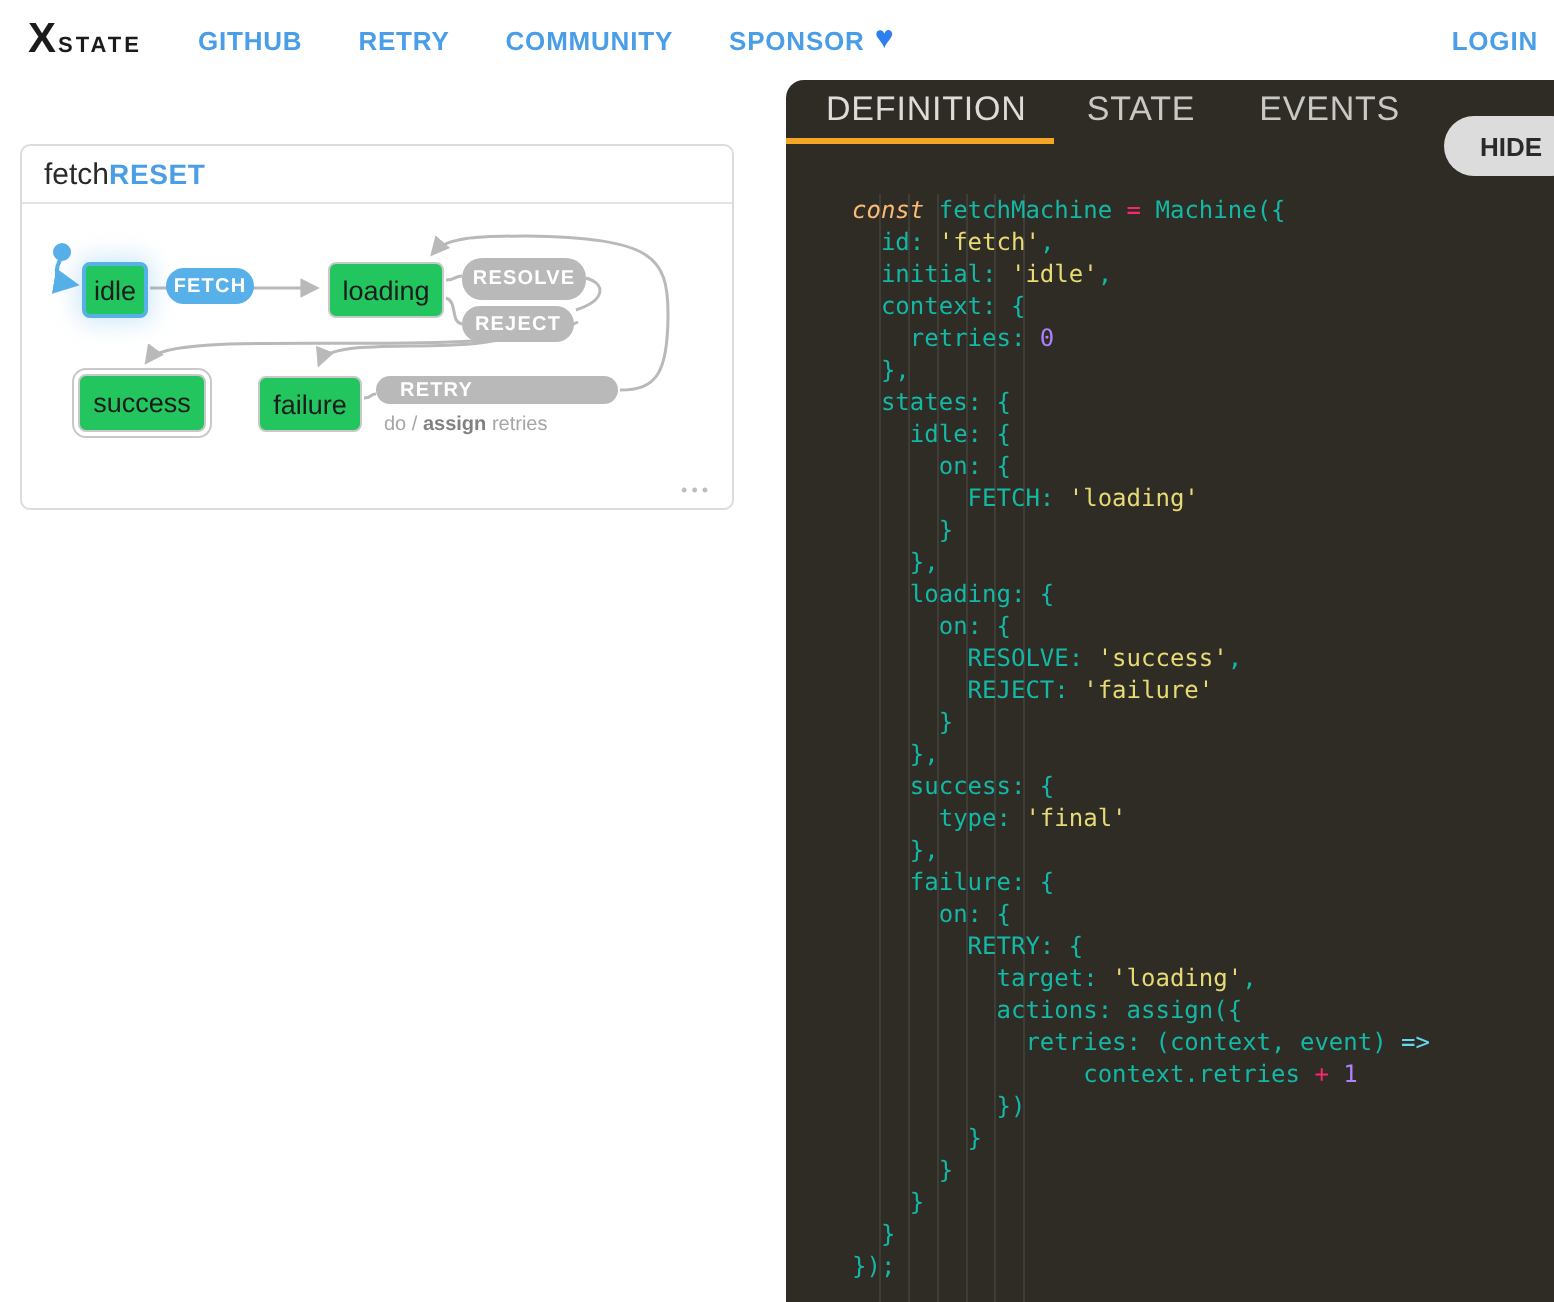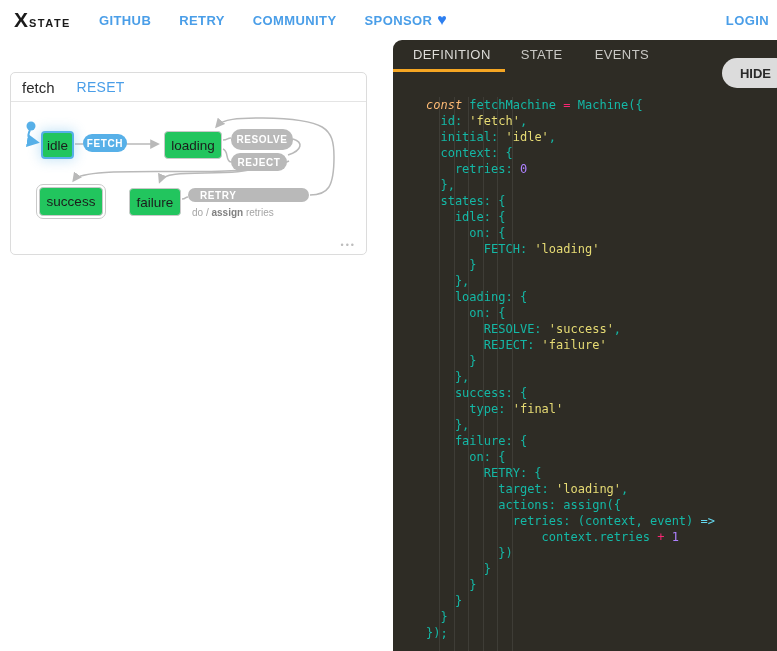--- a/index.html
+++ b/index.html
@@ -16,22 +16,22 @@
               text-decoration:none; margin-right:28px; cursor:pointer; display:flex; align-items:center; }
   .heart { color:#2d7ff0; font-size:16px; margin-left:5px; line-height:1; }
   .login { margin-left:auto; margin-right:0; }
 
   
   .machine-panel { position:absolute; left:10px; top:72px; width:357px; height:183px;
                    background:#fff; border:1px solid #dcdcdc; border-radius:5px; }
   .machine-header { height:29px; display:flex; align-items:center; padding-left:11px;
                     border-bottom:1px solid #e4e4e4; }
   .machine-title { font-size:15px; color:#2a2a2a; }
-  .reset-btn { font-size:14px; font-weight:400; letter-spacing:0.3px; color:#4a9ee8;
-               background:none; border:none; margin-left:22px; cursor:pointer;
+  .reset-btn { font-size:14px; font-weight:700; letter-spacing:0.3px; color:#4a9ee8;
+               background:none; border:none; cursor:pointer;
                font-family:"Liberation Sans", sans-serif; }
   .machine-body { position:relative; width:100%; height:152px; }
   .machine-body svg { position:absolute; left:0; top:0; }
 
   .state-box { position:absolute; background:#22c55e; border:1.5px solid #c9c9c9; border-radius:4px;
                display:flex; align-items:center; justify-content:center;
                font-size:13.5px; color:#1c1c1c; cursor:pointer; }
   .state-idle { left:30px; top:29px; width:33px; height:28px;
                 border:2px solid #57b0e8; box-shadow:0 0 12px 2px rgba(87,176,232,0.30); }
   .state-loading { left:153px; top:29px; width:58px; height:28px; }
@@ -50,21 +50,21 @@
 
   .retry-action { position:absolute; left:181px; top:105px; font-size:10px; color:#a5a5a5; }
   .retry-action b { color:#818181; font-weight:700; }
   .more-dots { position:absolute; right:10px; bottom:4px; font-size:9px; letter-spacing:2px;
                color:#bdbdbd; cursor:pointer; }
 
   
   .code-panel { position:absolute; left:393px; top:40px; width:384px; height:611px;
                 background:#2e2c25; border-top-left-radius:9px; }
   .tabs { display:flex; height:32px; align-items:stretch; }
-  .tab { display:flex; align-items:center; padding:0 16px; font-size:13px; letter-spacing:0.4px;
+  .tab { display:flex; align-items:center; padding:0 16px; font-size:17px; letter-spacing:0.4px;
          color:#c9c8c4; cursor:pointer; border-bottom:3px solid transparent; }
   .tab:first-child { padding:0 14px 0 20px; }
   .tab.active { color:#dddcd8; border-bottom-color:#f5a623; }
   .hide-btn { position:absolute; right:-14px; top:18px; height:30px; padding:0 20px 0 18px;
               background:#dcdcdc; color:#2a2a2a; font-size:13px; font-weight:700;
               border:none; border-radius:15px; cursor:pointer;
               font-family:"Liberation Sans", sans-serif; }
   .code-editor { position:relative; width:100%; height:579px; overflow:hidden; }
   .indent-guides { position:absolute; left:33px; top:25px; bottom:0; width:12.4ch;
                    font:12px "DejaVu Sans Mono", monospace;

